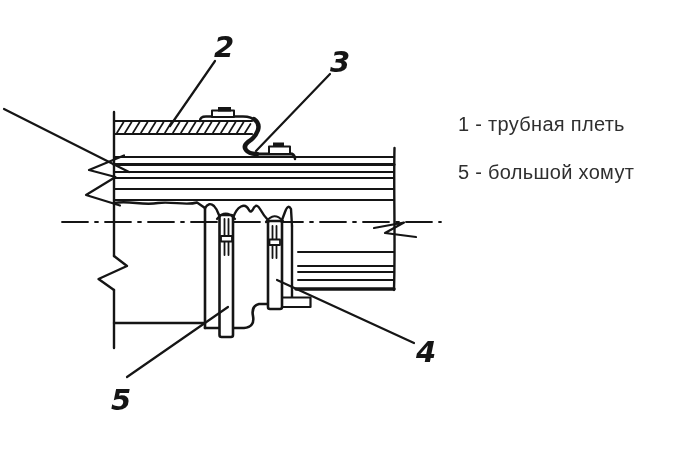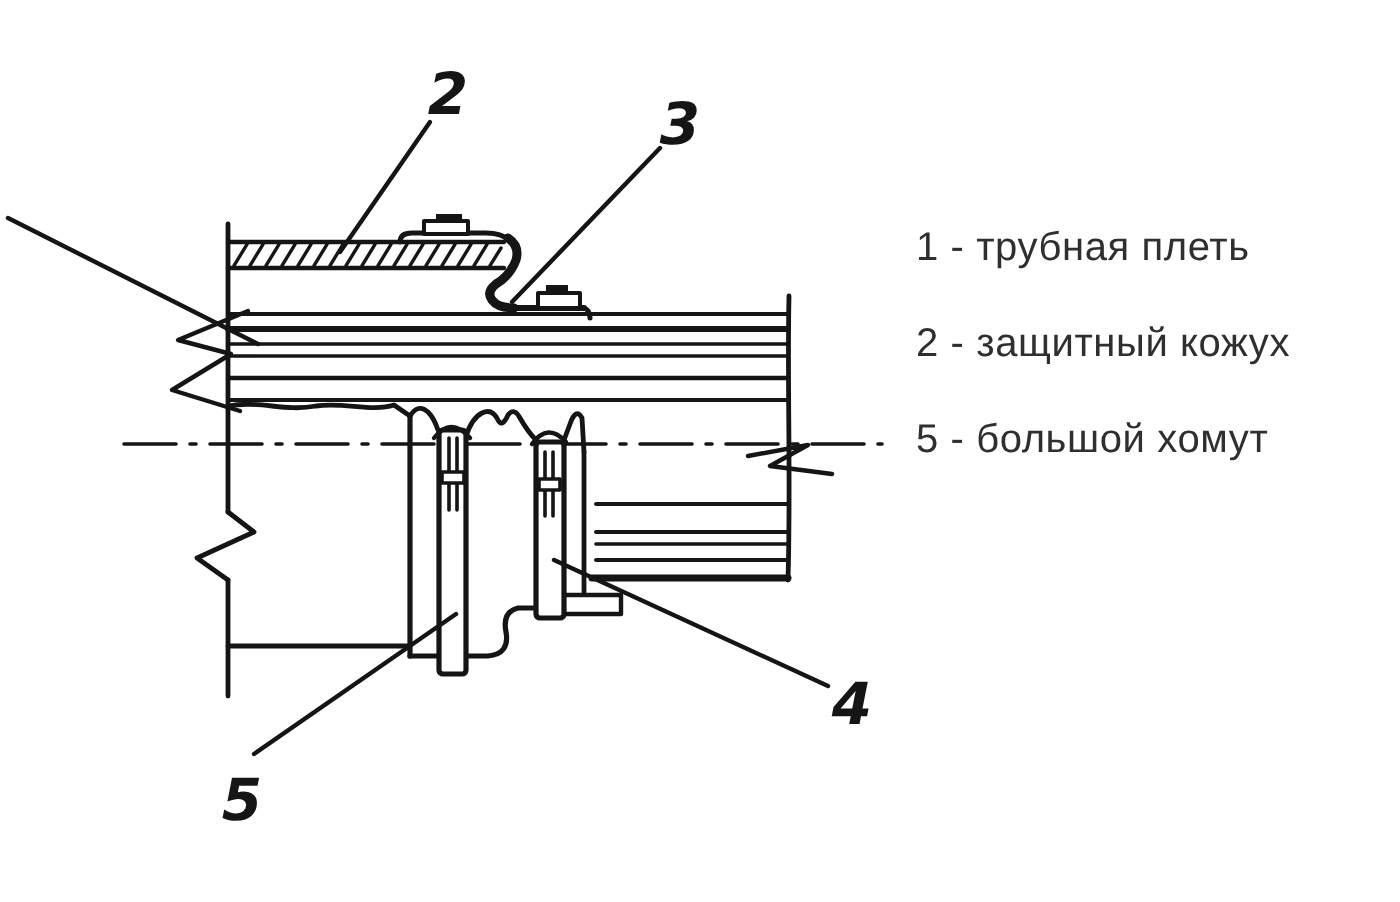--- a/index.html
+++ b/index.html
@@ -120,16 +120,15 @@
     <g class="digits">
       <text x="224" y="57">2</text>
       <text x="340" y="72">3</text>
       <text x="426" y="362">4</text>
       <text x="121" y="410">5</text>
     </g>
   </svg>
 
   <div class="legend">
     <div class="legend-item">1 - трубная плеть</div>
-    <div class="legend-item">2 - защитный кожух</div>
     <div class="legend-item">5 - большой хомут</div>
   </div>
 </div>
 
 </body></html>

